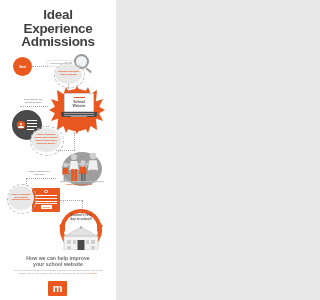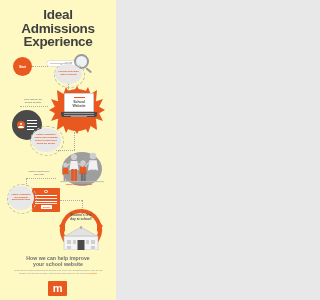--- a/index.html
+++ b/index.html
@@ -2,21 +2,21 @@
 <html><head>
 <meta charset="utf-8">
 <style>
   html,body{margin:0;padding:0;}
   body{
     width:116px;height:300px;overflow:hidden;
     background:#e8e8e8;
     font-family:"Liberation Sans", sans-serif;
     -webkit-font-smoothing:antialiased;
   }
-  .poster{position:relative;width:116px;height:300px;background:#fef9c3;overflow:hidden;}
+  .poster{position:relative;width:116px;height:300px;background:#ffffff;overflow:hidden;}
 
   
   .title{
     position:absolute;left:0;top:8px;width:116px;
     text-align:center;color:#3f3f3f;
     font-weight:bold;font-size:13.5px;line-height:13.5px;
     letter-spacing:-0.3px;
   }
   .title span{display:block;}
 
@@ -174,22 +174,22 @@
   }
   .logo .m{color:#fff;font-weight:bold;font-size:11px;line-height:11px;letter-spacing:-0.5px;}
 </style>
 </head>
 <body>
 
 <div class="poster">
 
   <div class="title">
     <span>Ideal</span>
+    <span>Experience</span>
     <span>Admissions</span>
-    <span>Experience</span>
   </div>
 
   <div class="abs circle start">
     <span class="lbl">Start</span>
   </div>
 
   <div class="dot-h" style="left:32px;top:66px;width:16px;"></div>
 
   <div class="abs searchbar">
     <div class="ln" style="width:22px;"></div>

